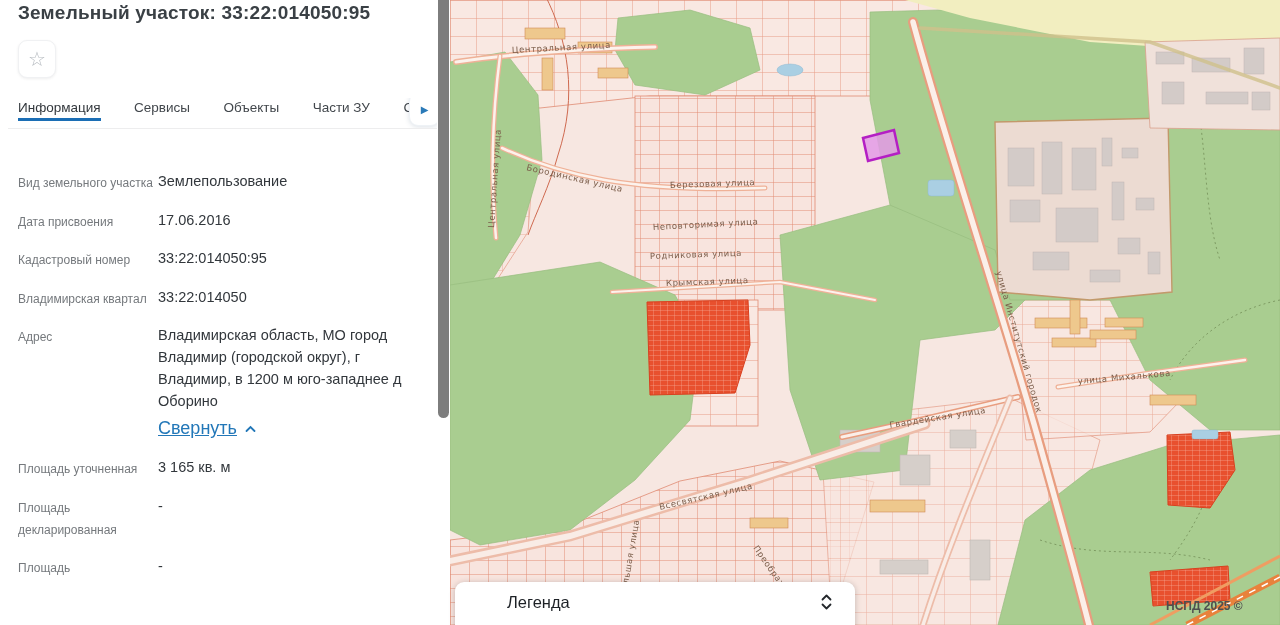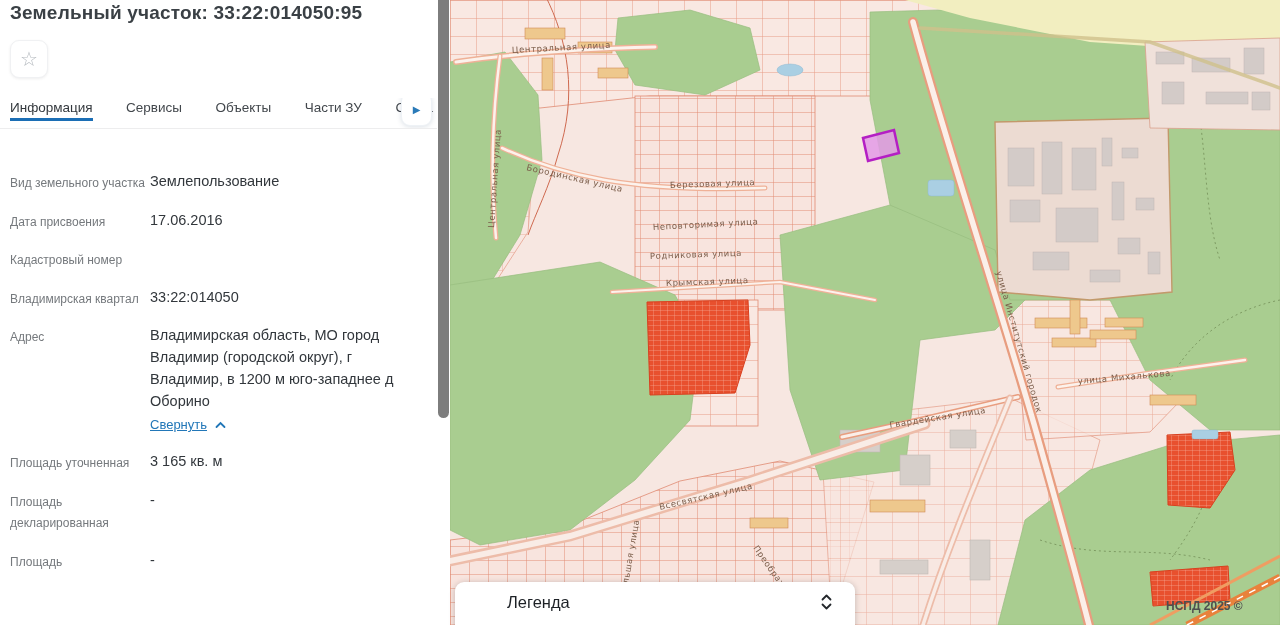--- a/index.html
+++ b/index.html
@@ -1,37 +1,37 @@
 <!DOCTYPE html>
 <html><head>
 <meta charset="utf-8">
 <style>
   * { box-sizing: border-box; margin: 0; padding: 0; }
   html,body { width:1280px; height:625px; overflow:hidden; background:#fff;
     font-family:"Liberation Sans","DejaVu Sans",sans-serif; }
   #app { position:relative; width:1280px; height:625px; overflow:hidden; background:#fff; }
 
   
-  #panel { position:absolute; left:0; top:0; width:437px; height:487px; background:#fff; z-index:3; }
+  #panel { position:absolute; left:8px; top:0; width:437px; height:487px; background:#fff; z-index:3; }
   .panel-title { padding:2px 12px 0 10px; font-size:19px; font-weight:700; color:#3a4045; letter-spacing:.2px; }
   .star-btn { margin:16px 0 0 10px; width:38px; height:38px; border:1px solid #f0f1f3; border-radius:9px;
     background:#fff; box-shadow:0 1px 3px rgba(0,0,0,.07); display:flex; align-items:center; justify-content:center;
     font-size:20px; color:#b7bcc1; cursor:pointer; }
   .tabs { position:relative; margin-top:20px; height:31px; border-bottom:1px solid #ededee; white-space:nowrap;
     padding-left:10px; overflow:hidden; }
   .tab { display:inline-block; margin-right:29px; font-size:13.5px; color:#42474c; padding-bottom:3px; cursor:pointer; }
   .tab.active { border-bottom:3px solid #1b6eb5; color:#33383d; }
   .tabs-next-btn { position:absolute; right:5px; top:-6px; width:31px; height:34px; background:#fff; border:1px solid #eef2f6;
     border-radius:9px; box-shadow:0 1px 5px rgba(60,90,120,.18); display:flex; align-items:center; justify-content:center;
     cursor:pointer; color:#2a7ab8; font-size:10px; }
   .rows { margin-top:27px; padding:0 16px 0 10px; }
   .row { display:flex; margin-bottom:15px; }
   .row .lbl { width:140px; flex:0 0 140px; font-size:12px; color:#75797d; line-height:1.8; padding-top:2px; }
   .row .val { flex:1; font-size:14.5px; color:#32373c; line-height:1.5; }
-  .collapse-link { display:inline-flex; align-items:center; gap:8px; margin-top:3px; font-size:13px; color:#2277b8;
+  .collapse-link { display:inline-flex; align-items:center; gap:8px; margin-top:3px; font-size:18px; color:#2277b8;
     text-decoration:underline; cursor:pointer; }
   .collapse-link svg { text-decoration:none; }
 
   
   #pscroll { position:absolute; left:437px; top:0; width:13px; height:625px; background:#fff; z-index:4; }
   #pscroll .thumb { position:absolute; left:1px; top:-8px; width:11px; height:426px; border-radius:6px; background:#7d7d7d; }
 
   
   #map { position:absolute; left:450px; top:0; width:830px; height:625px; z-index:1; background:#f7e7e1; }
   #map svg { display:block; }
@@ -72,20 +72,21 @@
       <div class="row">
         <div class="lbl">Вид земельного участка</div>
         <div class="val">Землепользование</div>
       </div>
       <div class="row">
         <div class="lbl">Дата присвоения</div>
         <div class="val">17.06.2016</div>
       </div>
       <div class="row">
         <div class="lbl">Кадастровый номер</div>
+        <div class="val">33:22:014050:95</div>
       </div>
       <div class="row">
         <div class="lbl">Владимирская квартал</div>
         <div class="val">33:22:014050</div>
       </div>
       <div class="row">
         <div class="lbl">Адрес</div>
         <div class="val">
           <span>Владимирская область, МО город Владимир (городской округ), г Владимир, в 1200 м юго-западнее д Оборино</span>
           <br>

